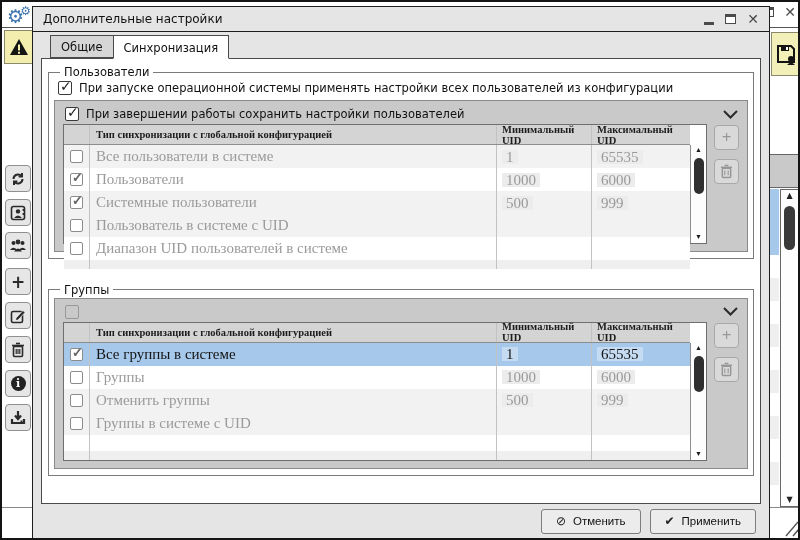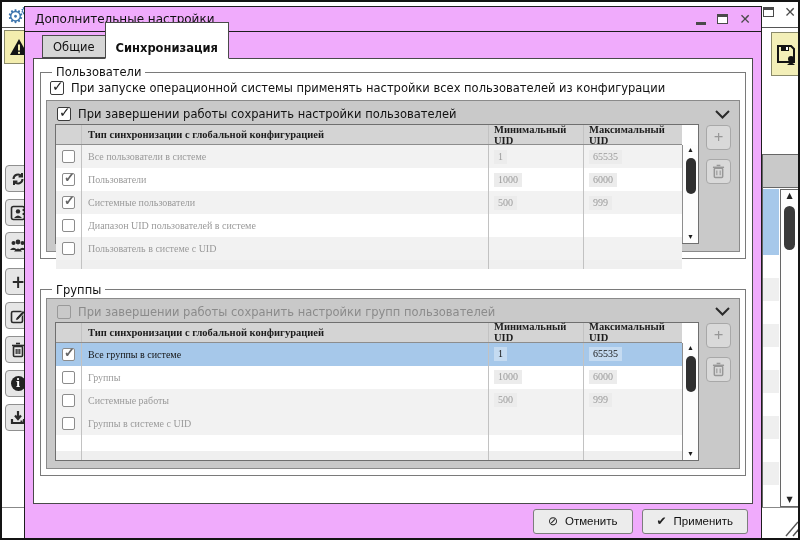--- a/index.html
+++ b/index.html
@@ -24,29 +24,29 @@
   .bg-right-stripes { left:761px; top:253px; width:16px; height:238px;
      background:repeating-linear-gradient(to bottom,#fff 0 23px,#efefef 23px 46px); }
   .bg-scroll { left:778px; top:187px; width:19px; height:318px; background:#fdfdfd; border:1px solid #666; display:flex; flex-direction:column; align-items:center; }
   .bg-scroll .arr { font-size:8px; color:#222; line-height:12px; }
   .bg-scroll .thumb { width:11px; height:44px; background:#3a3a3a; border-radius:6px; margin-top:4px; }
   .bg-scroll .sp { flex:1; }
   .bg-statusline { left:0; top:505px; width:800px; height:0; border-top:1px solid #888; }
   .bg-grip { left:776px; top:516px; width:22px; height:20px; }
 
   
-  .dialog { position:absolute; z-index:10; left:22px; top:4px; width:738px; height:533px; background:#f0abfc; border:1px solid #1d1d1d; display:flex; flex-direction:column; }
+  .dialog { position:absolute; z-index:10; left:30px; top:4px; width:738px; height:533px; background:#e5e5e5; border:1px solid #1d1d1d; display:flex; flex-direction:column; }
   .titlebar { height:25px; border-bottom:1px solid #1d1d1d; display:flex; align-items:center; padding:0 10px; flex:none; }
   .titlebar .title { font-size:12px; color:#111; }
   .titlebar .wb { margin-left:auto; display:flex; gap:11px; align-items:center; color:#4a4a4a; }
   .min-glyph { width:10px; height:3px; background:#4a4a4a; display:inline-block; margin-top:8px; }
 
   .tabbar { height:26px; padding-left:17px; display:flex; align-items:flex-end; flex:none; }
   .tab { font-size:11.5px; color:#111; border:1px solid #4a4a4a; padding:4px 10px 3px; background:#d6d6d6; margin-right:-1px; }
-  .tab.active { background:#fff; position:relative; z-index:3; border-bottom:1px solid #fff; margin-bottom:-1px; padding-top:18px;font-weight:bold; }
+  .tab.active { background:#fff; position:relative; z-index:3; border-bottom:1px solid #fff; margin-bottom:-1px; padding-top:5px; }
 
   .pane { flex:1; margin:0 8px; border:1px solid #4a4a4a; background:#fff; position:relative; z-index:2; display:flex; flex-direction:column; padding:4px 5px 21px; min-height:0;gap:16px; }
 
   fieldset.group { flex:1; border:1px solid #7a7a7a; margin:2px 1px 6px; padding:1px 5px 6px; display:flex; flex-direction:column; min-height:0; }
   fieldset.group legend { font-size:11.5px; color:#111; padding:0 4px; margin-left:6px; }
   .chk-row { display:flex; align-items:center; gap:7px; font-size:11.5px; color:#111; margin:1px 2px 5px 4px; flex:none; }
 
   .cb { width:14px; height:14px; background:#fff; border:1px solid #3a3a3a; border-radius:2px; position:relative; flex:none; display:inline-block; }
   .cb.checked::after { content:"✓"; position:absolute; left:1px; top:-4px; font-size:14px; font-weight:bold; color:#222; }
   .cb.small { width:13px; height:13px; border-color:#8c8c8c; }
@@ -54,21 +54,21 @@
 
   .panel { flex:1; background:#c9c9c9; border:1px solid #8a8a8a; border-radius:0; display:flex; flex-direction:column; padding:3px 7px 7px 8px; min-height:0; }
   .panel-header { display:flex; align-items:center; gap:7px; font-size:11.5px; color:#111; height:20px; flex:none; padding:0 2px; }
   .panel.disabled .panel-header { color:#8b8b8b; }
   .panel.disabled .panel-header .cb { border-color:#999; background:#c9c9c9; }
   .chevron { margin-left:auto; }
   .panel-body { flex:1; display:flex; align-items:stretch; min-height:0;font-family:Liberation Serif, serif; }
 
   .tablebox { flex:1; background:#fff; border:1px solid #6f6f6f; position:relative; display:flex; flex-direction:column; padding-right:16px; min-width:0; }
   .thead { display:flex; height:20px; background:#d4d4d4; border-bottom:1px solid #8d8d8d; font-size:10.5px; font-weight:bold; color:#1c1c1c; align-items:center; flex:none; }
-  .trow { display:flex; height:23px; font-size:10px; color:#9a9a9a; align-items:center; flex:none; background:#fff; }
+  .trow { display:flex; height:23px; font-size:15px; color:#9a9a9a; align-items:center; flex:none; background:#fff; }
   .trow.alt { background:#f2f2f2; }
   .trow.selected { background:#a6c8ea; color:#141414; }
   .trow.empty { flex:1; background:#fff; min-height:0; }
   .trow.stripe { height:9px; background:#efefef; }
   .c-cb { width:26px; align-self:stretch; border-right:1px solid #c2c2c2; display:flex; align-items:center; justify-content:center; flex:none; }
   .c-type { flex:1; align-self:stretch; display:flex; align-items:center; border-right:1px solid #c2c2c2; padding-left:6px; overflow:hidden; white-space:nowrap; }
   .c-min { width:95px; align-self:stretch; display:flex; align-items:center; border-right:1px solid #c2c2c2; padding-left:5px; flex:none; }
   .c-max { width:98px; align-self:stretch; display:flex; align-items:center; padding-left:5px; flex:none; }
   .val { background:#ececec; padding:0 4px; min-height:14px; line-height:14px; }
   .val:empty { background:transparent; padding:0; }
@@ -266,37 +266,37 @@
                     <span class="cb small checked"></span>
                   </div>
                 <div class="c-type">Системные пользователи</div>
                 <div class="c-min">
                     <span class="val">500</span>
                   </div>
                 <div class="c-max">
                     <span class="val">999</span>
                   </div>
               </div>
+              <div class="trow alt">
+                <div class="c-cb">
+                    <span class="cb small"></span>
+                  </div>
+                <div class="c-type">Пользователь в системе с UID</div>
+                <div class="c-min">
+                    <span class="val"></span>
+                  </div>
+                <div class="c-max">
+                    <span class="val"></span>
+                  </div>
+              </div>
               <div class="trow">
                 <div class="c-cb">
                     <span class="cb small"></span>
                   </div>
                 <div class="c-type">Диапазон UID пользователей в системе</div>
-                <div class="c-min">
-                    <span class="val"></span>
-                  </div>
-                <div class="c-max">
-                    <span class="val"></span>
-                  </div>
-              </div>
-              <div class="trow alt">
-                <div class="c-cb">
-                    <span class="cb small"></span>
-                  </div>
-                <div class="c-type">Пользователь в системе с UID</div>
                 <div class="c-min">
                     <span class="val"></span>
                   </div>
                 <div class="c-max">
                     <span class="val"></span>
                   </div>
               </div>
               <div class="trow empty">
                 <div class="c-cb"></div>
                   <div class="c-type"></div>
@@ -332,21 +332,20 @@
             </div>
           </div>
         </div>
       </fieldset>
 
       <fieldset class="group">
         <legend>Группы</legend>
         <div class="panel disabled">
           <div class="panel-header">
             <span class="cb"></span>
-            <span>При завершении работы сохранить настройки групп пользователей</span>
             <span class="chevron">
               <svg width="15" height="9" viewBox="0 0 15 9">
                   <polyline points="1,1 7.5,7.5 14,1" fill="none" stroke="#2a2a2a" stroke-width="2"></polyline>
                 </svg>
             </span>
           </div>
           <div class="panel-body">
             <div class="tablebox">
               <div class="thead">
                 <div class="c-cb"></div>
@@ -375,21 +374,21 @@
                     <span class="val">1000</span>
                   </div>
                 <div class="c-max">
                     <span class="val">6000</span>
                   </div>
               </div>
               <div class="trow alt">
                 <div class="c-cb">
                     <span class="cb small"></span>
                   </div>
-                <div class="c-type">Системные работы</div>
+                <div class="c-type">Отменить группы</div>
                 <div class="c-min">
                     <span class="val">500</span>
                   </div>
                 <div class="c-max">
                     <span class="val">999</span>
                   </div>
               </div>
               <div class="trow alt">
                 <div class="c-cb">
                     <span class="cb small"></span>

